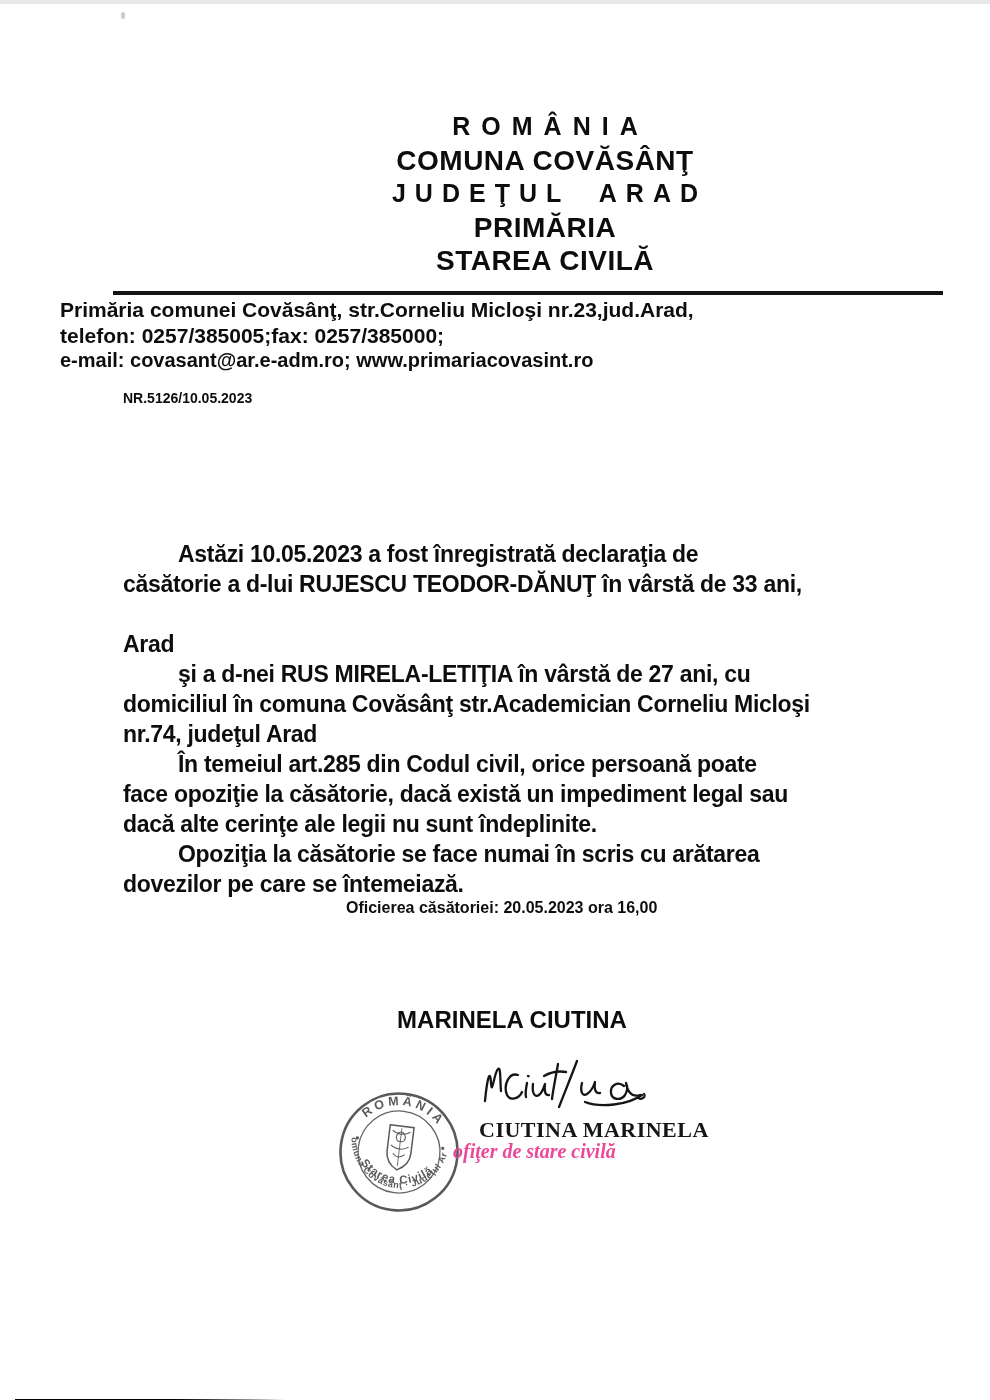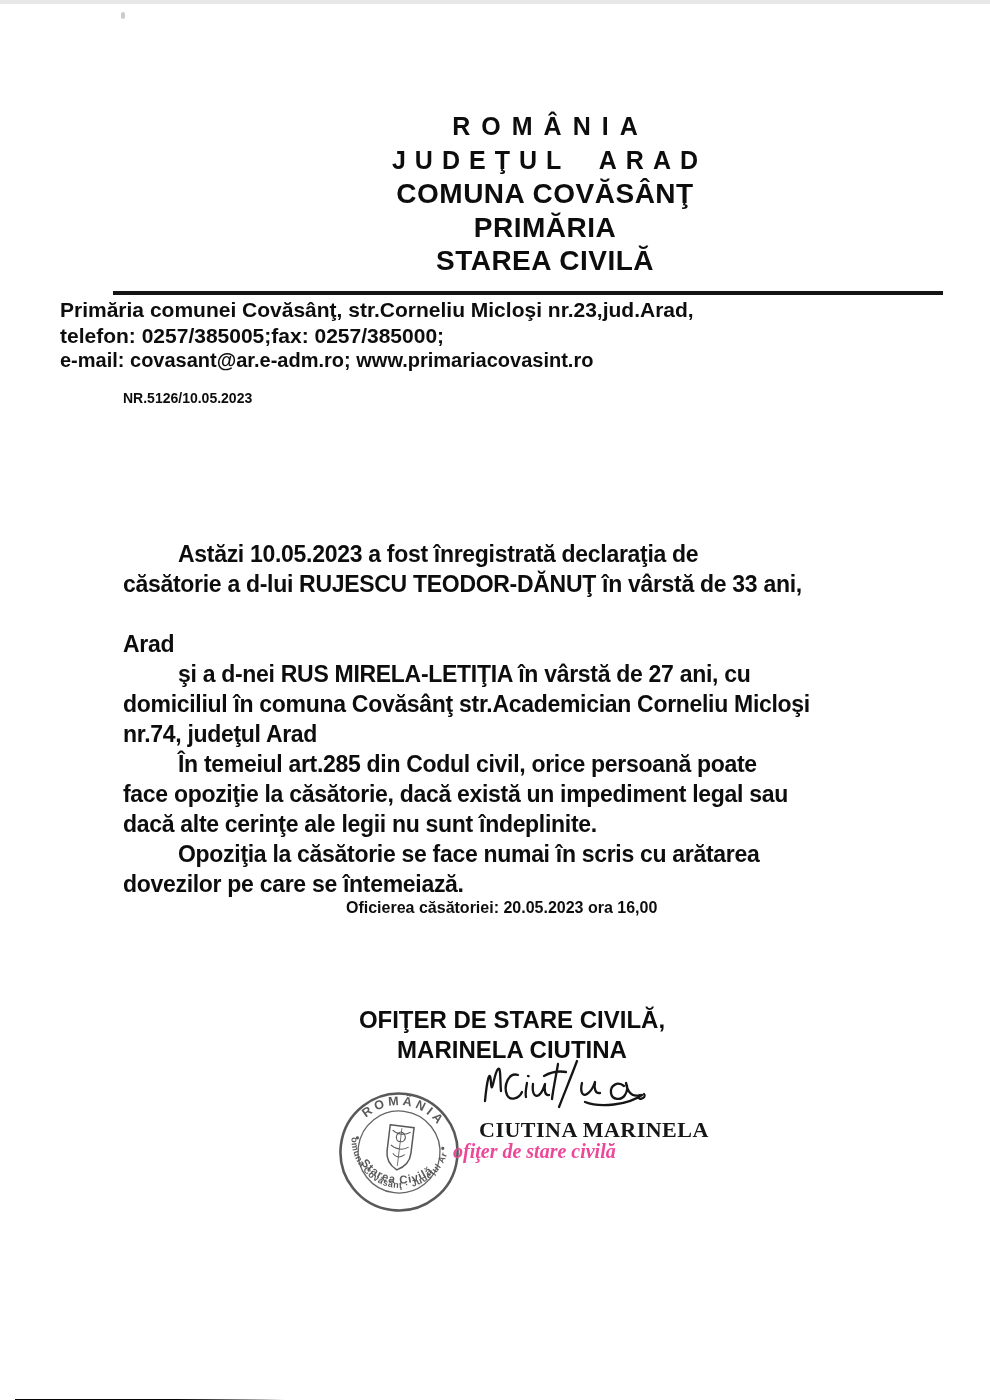--- a/index.html
+++ b/index.html
@@ -53,22 +53,22 @@
     background:linear-gradient(90deg,#060606 0%,#060606 60%,#3c3c3c 72%,#787878 82%,#b5b5b5 92%,rgba(200,200,200,0) 100%);}
   .scan-speck{left:121px;top:8px;width:4px;height:7px;background:#c9cdd2;border-radius:2px;}
 </style>
 </head>
 <body>
 
 <div class="page">
 
   <div class="abs header-block">
     <div class="hl hl-country">ROMÂNIA</div>
+    <div class="hl hl-big">COMUNA COVĂSÂNŢ</div>
     <div class="hl hl-county">JUDEŢUL ARAD</div>
-    <div class="hl hl-big">COMUNA COVĂSÂNŢ</div>
     <div class="hl hl-big">PRIMĂRIA</div>
     <div class="hl hl-big">STAREA CIVILĂ</div>
   </div>
 
   <div class="abs divider"></div>
 
   <div class="abs contact-block">
     <div class="cl1">Primăria comunei Covăsânţ, str.Corneliu Micloşi nr.23,jud.Arad,</div>
     <div class="cl2">telefon: 0257/385005;fax: 0257/385000;</div>
     <div class="cl3">e-mail: covasant@ar.e-adm.ro; www.primariacovasint.ro</div>
@@ -88,21 +88,20 @@
   <div class="abs body-line indent" style="top:747px">În temeiul art.285 din Codul civil, orice persoană poate</div>
   <div class="abs body-line" style="top:777px">face opoziţie la căsătorie, dacă există un impediment legal sau</div>
   <div class="abs body-line" style="top:807px">dacă alte cerinţe ale legii nu sunt îndeplinite.</div>
 
   <div class="abs body-line indent" style="top:837px">Opoziţia la căsătorie se face numai în scris cu arătarea</div>
   <div class="abs body-line" style="top:867px">dovezilor pe care se întemeiază.</div>
 
   <div class="abs officiation">Oficierea căsătoriei: 20.05.2023 ora 16,00</div>
 
   <div class="abs signoff">
-    <div class="role">OFIŢER DE STARE CIVILĂ,</div>
     <div class="name">MARINELA CIUTINA</div>
   </div>
 
   <svg class="abs signature-svg" width="185" height="55" viewBox="0 0 185 55">
     <g fill="none" stroke="#151515" stroke-width="2.3" stroke-linecap="round" stroke-linejoin="round">
       <path d="M7,43 C9,22 12,9 13,25 C14,39 16,15 20,11 C23,8 22,24 23,33"></path>
       <path d="M40,17 C31,14 25,27 29,37 C32,43 41,41 44,34"></path>
       <path d="M49,25 C48,31 47,35 48,39 M50,18 l0.6,0.2"></path>
       <path d="M55,26 C54,34 56,40 61,37 C65,34 66,28 67,26 C66,32 67,38 71,37"></path>
       <path d="M80,6 C78,18 75,32 74,41 M66,18 C73,14 82,13 88,14"></path>

